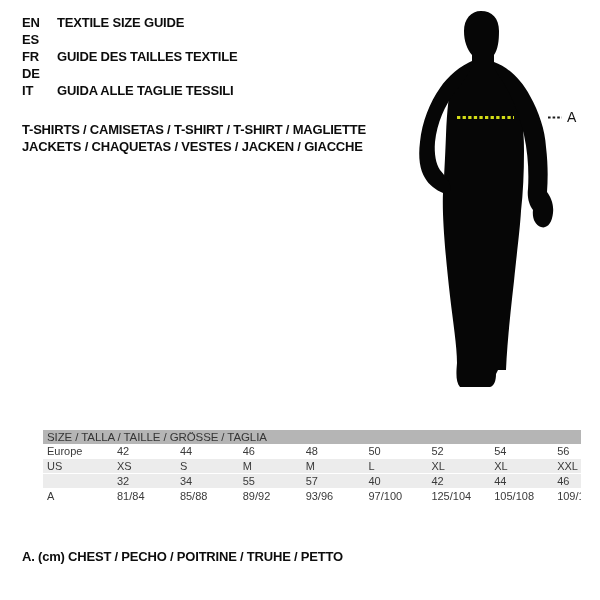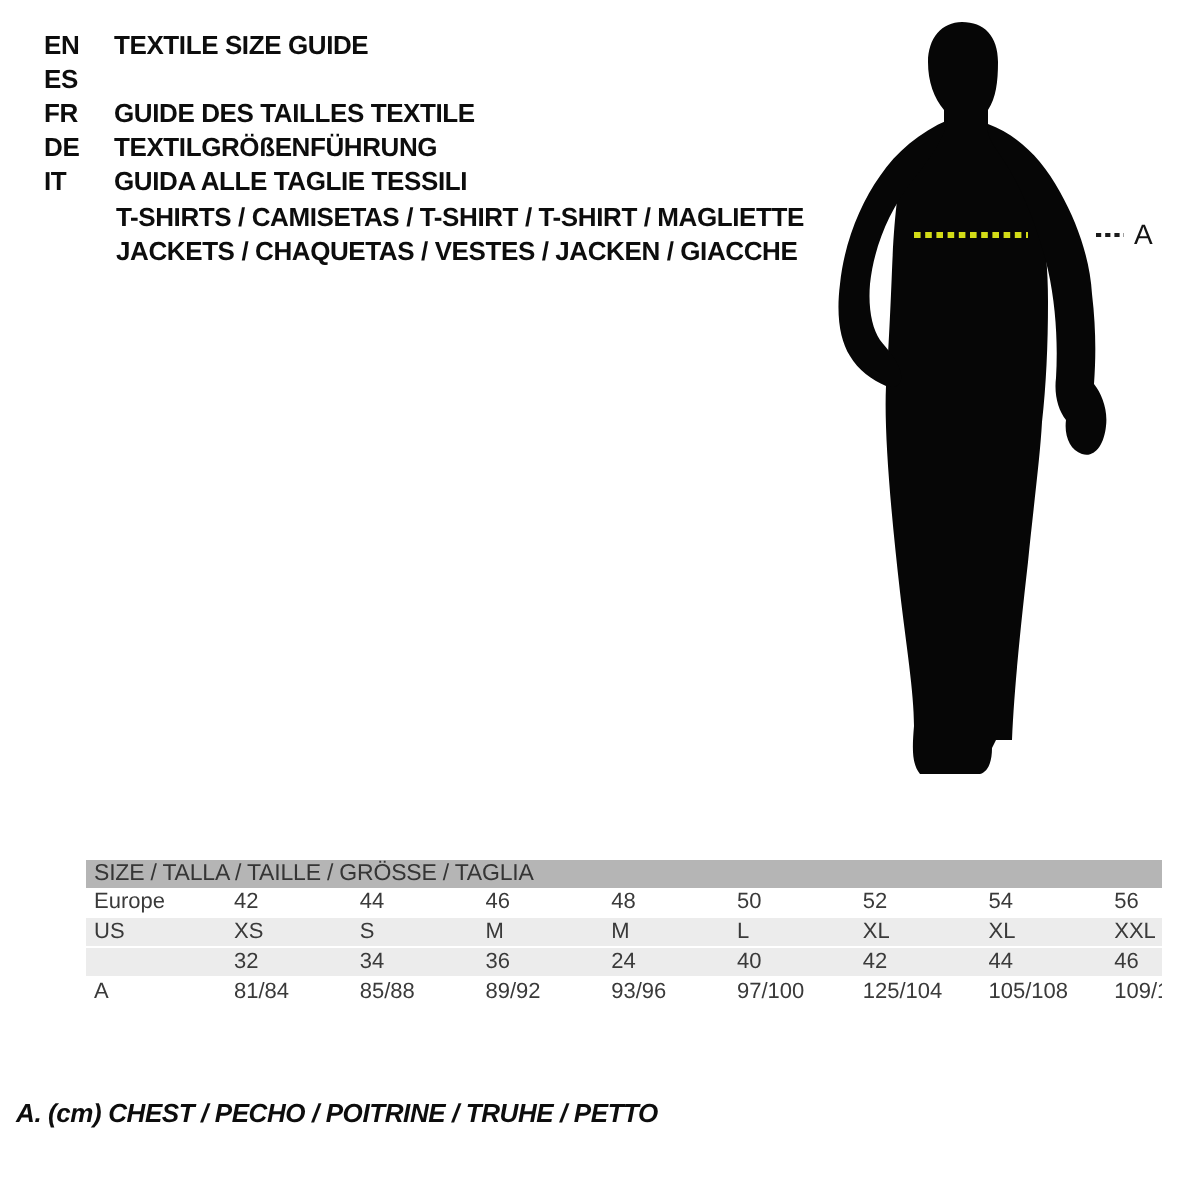--- a/index.html
+++ b/index.html
@@ -7,62 +7,61 @@
     position:relative; width:581px; height:600px; background:#fff;
     font-family:"Liberation Sans", sans-serif; overflow:hidden;
     color:#0d0d0d;
   }
   .heading { font-weight:bold; font-size:13px; letter-spacing:-0.2px; color:var(--heading-text,#0d0d0d); }
 
   .lang-list { position:absolute; top:14px; left:22px; }
   .lang-row  { display:flex; height:17px; line-height:17px; }
   .lang-code { width:35px; }
 
-  .cat-lines { position:absolute; top:100px; left:22px; line-height:17px;margin-left:36px; }
+  .cat-lines { position:absolute; top:121px; left:22px; line-height:17px; }
 
   .figure { position:absolute; left:400px; top:0; width:180px; height:400px; }
   .measure-a {
     position:absolute; left:567px; top:109px; font-size:14px;
     font-weight:normal; color:#141414; line-height:16px;
   }
 
   .section-heading { position:absolute; top:425px; left:22px; line-height:17px; }
 
   .size-table { position:absolute; left:15px; top:430px; width:577px; font-size:11px; color:var(--table-text,#3a3a3a);margin-left:28px; }
   .tbl-header {
     height:14px; line-height:14px; padding-left:4px; font-size:11.5px;
     background:var(--header-bg,#b5b5b5); color:#353535; letter-spacing:-0.1px;
   }
   .tbl-row { display:flex; height:15px; line-height:15px; }
   .tbl-row.shaded { background:var(--row-shaded,#ececec); box-shadow: inset 0 -1px 0 #fff; }
   .tbl-label { width:70px; padding-left:4px; }
   .tbl-cell  { flex:1; text-align:left; }
 
-  .footnote { position:absolute; top:548px; left:8px; line-height:17px;font-style:italic; }
+  .footnote { position:absolute; top:548px; left:22px; line-height:17px; }
 </style>
 </head>
 <body>
 
 <div class="canvas">
 
   <div class="lang-list heading">
     <div class="lang-row">
       <span class="lang-code">EN</span>
       <span class="lang-label">TEXTILE SIZE GUIDE</span>
     </div>
     <div class="lang-row">
       <span class="lang-code">ES</span>
     </div>
     <div class="lang-row">
       <span class="lang-code">FR</span>
       <span class="lang-label">GUIDE DES TAILLES TEXTILE</span>
     </div>
     <div class="lang-row">
       <span class="lang-code">DE</span>
-      <span class="lang-label">TEXTILGRÖßENFÜHRUNG</span>
     </div>
     <div class="lang-row">
       <span class="lang-code">IT</span>
       <span class="lang-label">GUIDA ALLE TAGLIE TESSILI</span>
     </div>
   </div>
 
   <div class="cat-lines heading">
     <div>T-SHIRTS / CAMISETAS / T-SHIRT / T-SHIRT / MAGLIETTE</div>
     <div>JACKETS / CHAQUETAS / VESTES / JACKEN / GIACCHE</div>
@@ -122,22 +121,22 @@
       <span class="tbl-cell">L</span>
       <span class="tbl-cell">XL</span>
       <span class="tbl-cell">XL</span>
       <span class="tbl-cell">XXL</span>
     </div>
 
     <div class="tbl-row shaded">
       <span class="tbl-label"></span>
       <span class="tbl-cell">32</span>
       <span class="tbl-cell">34</span>
-      <span class="tbl-cell">36</span>
-      <span class="tbl-cell">24</span>
+      <span class="tbl-cell">55</span>
+      <span class="tbl-cell">57</span>
       <span class="tbl-cell">40</span>
       <span class="tbl-cell">42</span>
       <span class="tbl-cell">44</span>
       <span class="tbl-cell">46</span>
     </div>
 
     <div class="tbl-row">
       <span class="tbl-label">A</span>
       <span class="tbl-cell">81/84</span>
       <span class="tbl-cell">85/88</span>

